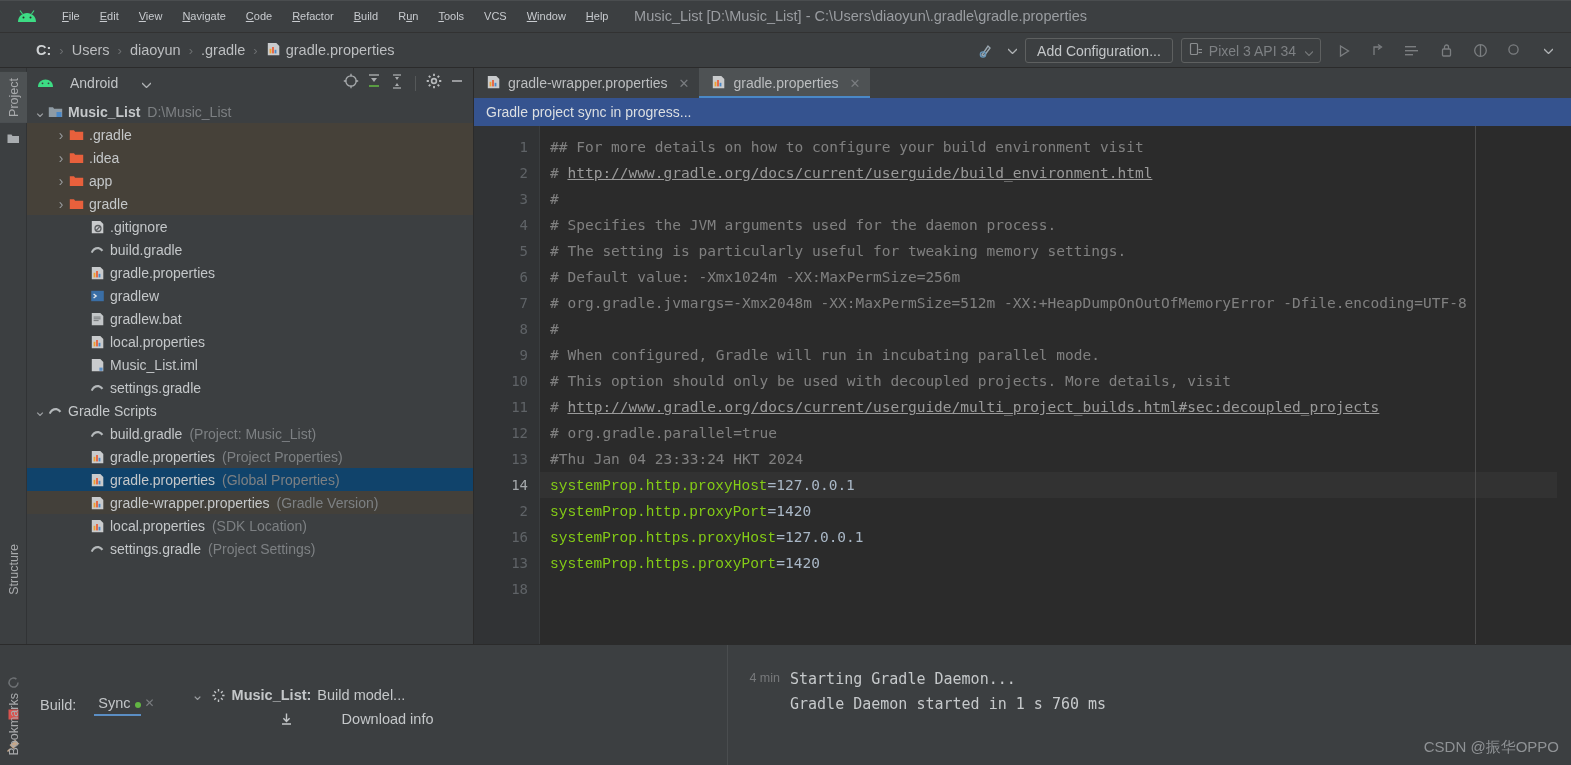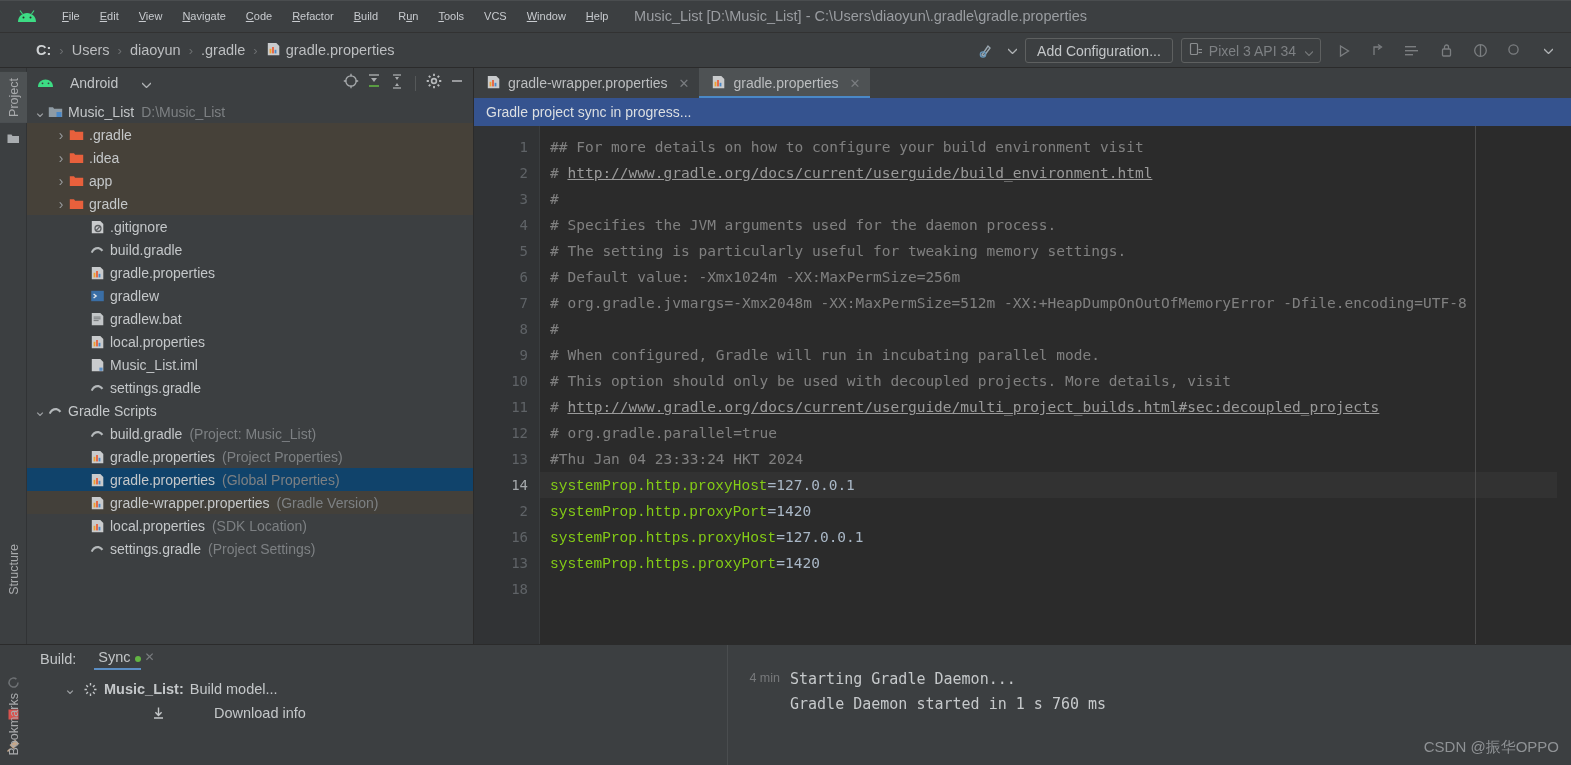--- a/index.html
+++ b/index.html
@@ -88,21 +88,21 @@
   .tree { flex: 1; overflow: hidden; padding-top: 2px; font-size: 14px; }
   .trow {
     height: 23px; display: flex; align-items: center; white-space: nowrap;
     padding-left: 6px; color: #c4c7c9;
   }
   .trow.sel { background: #10436b; }
   .trow.hl  { background: #464139; }
   .trow.hlsoft { background: #43403a; }
   .arrow { width: 14px; color: #9a9da0; font-size: 10px; display:inline-block; text-align:center; }
   .tlabel { margin-left: 4px; }
-  .tlabel.bold { font-weight: normal; }
+  .tlabel.bold { font-weight: bold; }
   .tsub { color: #7d8083; margin-left: 7px; }
   .ficon { width: 17px; height: 15px; display: inline-flex; align-items: center; justify-content: center; }
 
   
   .editor-col { flex: 1; display: flex; flex-direction: column; background: #2b2b2b; min-width: 0; }
   .tabs { height: 30px; background: #3c3f41; display: flex; align-items: stretch; flex-shrink: 0; }
   .tab {
     display: flex; align-items: center; gap: 7px; padding: 0 10px 0 12px;
     font-size: 14px; color: #bcbec0; position: relative;
   }
@@ -140,21 +140,21 @@
   .val { color: #a9b7c6; }
   .margin-guide { position: absolute; top: 0; bottom: 0; width: 1px; background: #4b4b4b; }
 
   .scroll-strip { width: 14px; background: #2b2b2b; flex-shrink: 0; }
 
   
   .build-area { height: 121px; display: flex; background: #3c3f41; border-top: 1px solid #2b2b2b; }
   .build-vstrip { width: 27px; background: #3c3f41; position: relative; flex-shrink: 0; }
   .bicons { display: flex; flex-direction: column; align-items: center; gap: 13px; padding-top: 30px; }
 
-  .build-left { width: 700px; flex-shrink: 0; display: flex; flex-direction: column; }
+  .build-left { width: 700px; flex-shrink: 0; display: flex; flex-direction: row; align-items: center; }
   .build-head { height: 28px; display: flex; align-items: center; gap: 22px; padding-left: 13px; }
   .build-lbl { font-size: 14.5px; color: #c2c5c7; }
   .sync-tab {
     display: flex; align-items: center; gap: 4px; font-size: 14.5px; color: #c2c5c7;
     position: relative; padding-bottom: 5px;
   }
   .sync-tab::after { content:''; position:absolute; left:-4px; right:14px; bottom:0; height:2px; background:#5b8ec4; }
   .green-dot { width: 6px; height: 6px; border-radius: 50%; background: #62b543; align-self: flex-end; margin-bottom: 3px;}
   .sync-x { color: #7a7d80; font-size: 12px; }
 

